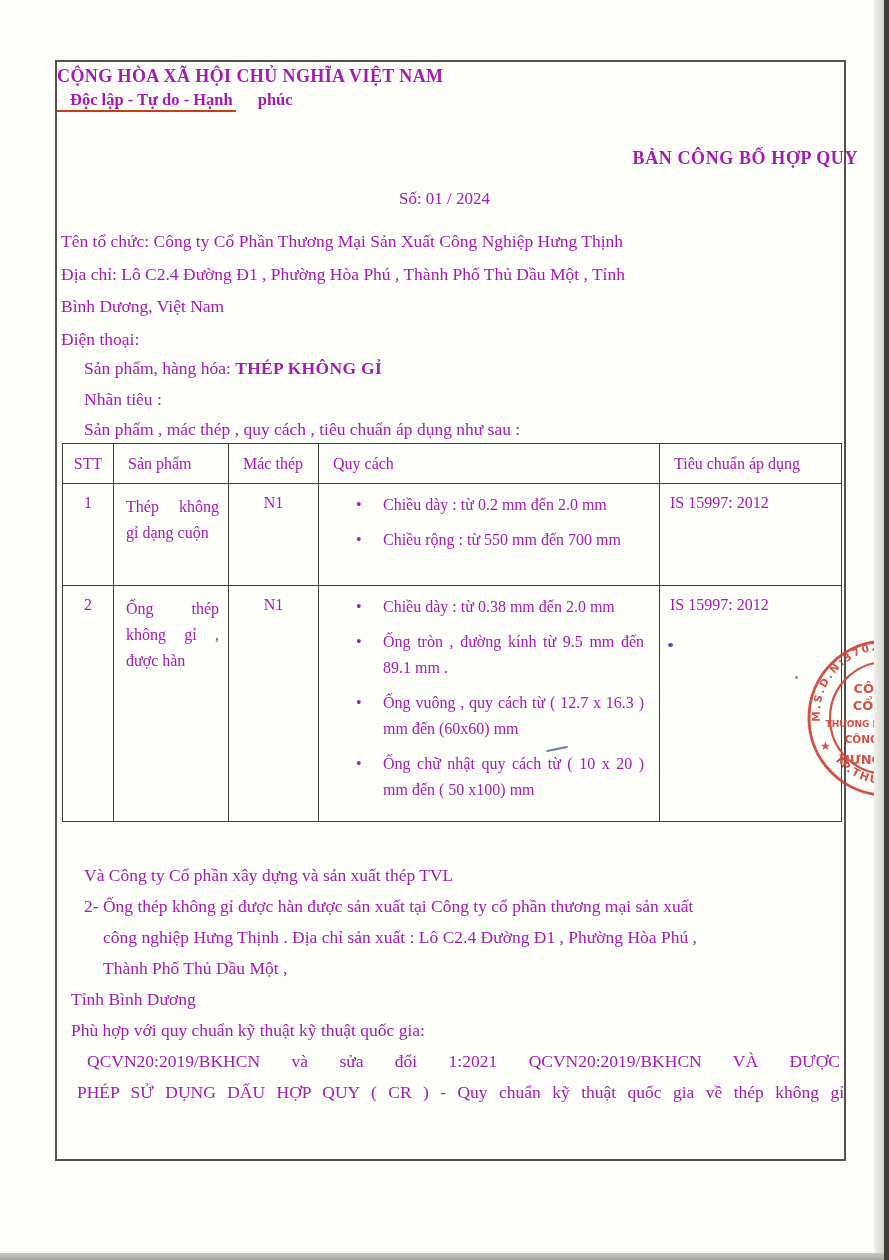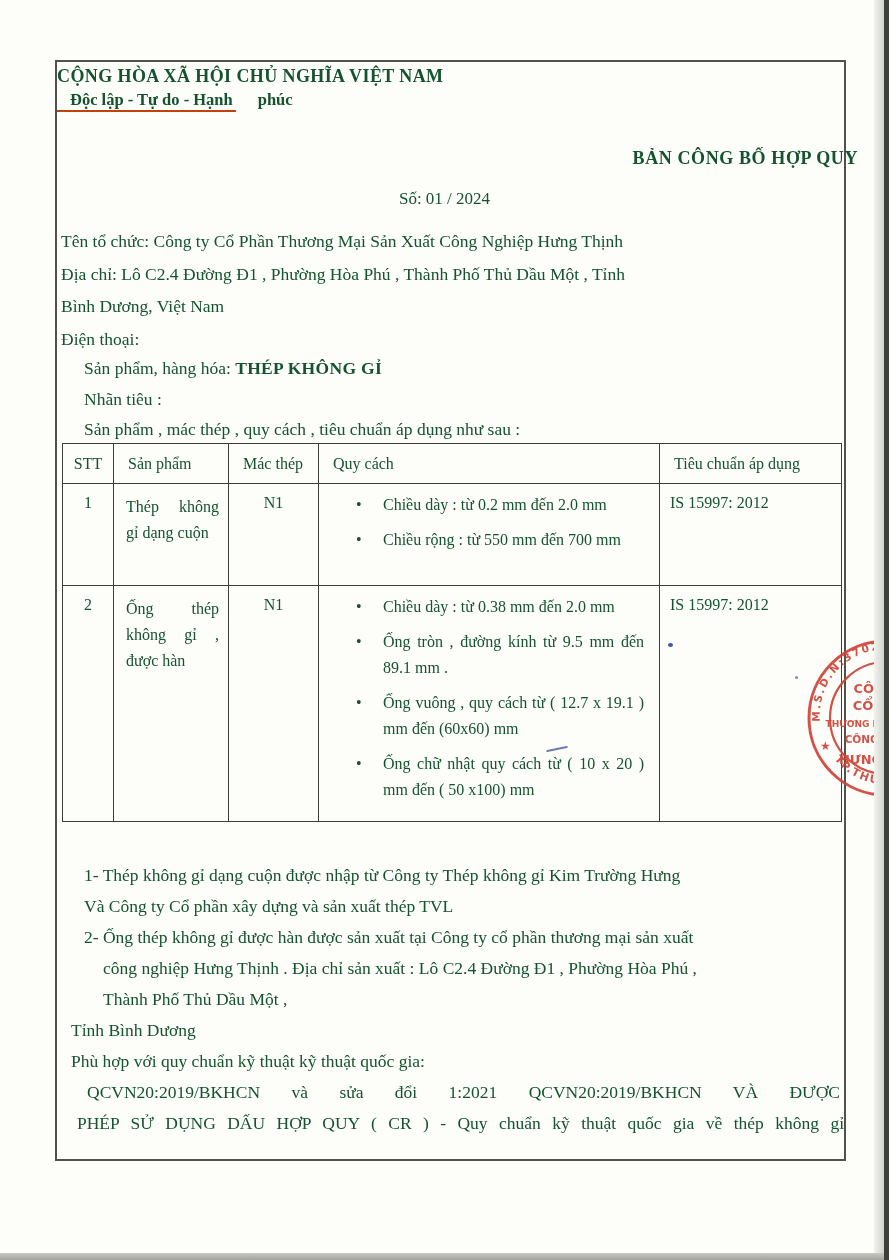--- a/index.html
+++ b/index.html
@@ -1,21 +1,21 @@
 <!DOCTYPE html>
 <html><head>
 <meta charset="utf-8">
 <style>
   * { margin:0; padding:0; box-sizing:border-box; }
   html,body { background:#ffffff; }
   .page {
     position:relative; width:889px; height:1260px;
     background:#fdfdfa; overflow:hidden;
     font-family:"Liberation Serif","DejaVu Serif",serif;
-    color:#14532d;
+    color:#a21caf;
   }
   
   .edge-light { position:absolute; left:874px; top:0; width:10px; height:1260px;
     background:linear-gradient(to right,#f2f2ee,#d3d3cd); z-index:6; }
   .edge-dark  { position:absolute; left:884px; top:0; width:5px; height:1260px;
     background:#3f3f39; z-index:7; }
   .edge-bottom{ position:absolute; left:0; top:1253px; width:889px; height:7px;
     background:linear-gradient(to bottom,#c9c9c3,#a3a39d); z-index:6; }
 
   .frame {
@@ -162,35 +162,34 @@
               <li class="spec">
                 <span class="bullet">•</span>
                 <span class="spec-text">Chiều dày : từ 0.38 mm đến 2.0 mm</span>
               </li>
               <li class="spec">
                 <span class="bullet">•</span>
                 <span class="spec-text">Ống tròn , đường kính từ 9.5 mm đến 89.1 mm .</span>
               </li>
               <li class="spec">
                 <span class="bullet">•</span>
-                <span class="spec-text">Ống vuông , quy cách từ ( 12.7 x 19.1 ) mm đến (60x60) mm</span>
+                <span class="spec-text">Ống vuông , quy cách từ ( 12.7 x 16.3 ) mm đến (60x60) mm</span>
               </li>
               <li class="spec">
                 <span class="bullet">•</span>
                 <span class="spec-text">Ống chữ nhật quy cách từ ( 10 x 20 ) mm đến ( 50 x100) mm</span>
               </li>
             </ul>
           </td>
           <td class="cell-tc">IS 15997: 2012</td>
         </tr>
       </tbody>
     </table>
 
     <div class="notes">
-      <div class="ind-a">1-  Thép không gỉ dạng cuộn được nhập từ Công ty Thép không gỉ Kim Trường Hưng</div>
       <div class="ind-a">Và Công ty Cổ phần xây dựng và sản xuất thép TVL</div>
       <div class="ind-a">2-  Ống thép không gỉ được hàn được sản xuất tại Công ty cổ phần thương mại sản xuất</div>
       <div class="ind-b">công nghiệp Hưng Thịnh . Địa chỉ sản xuất : Lô C2.4 Đường Đ1 , Phường Hòa Phú ,</div>
       <div class="ind-b">Thành Phố Thủ Dầu Một ,</div>
       <div class="ind-c">Tỉnh Bình Dương</div>
       <div class="ind-c">Phù hợp với quy chuẩn kỹ thuật kỹ thuật quốc gia:</div>
       <div class="conf1">QCVN20:2019/BKHCN và sửa đổi 1:2021 QCVN20:2019/BKHCN VÀ ĐƯỢC</div>
       <div class="conf2">PHÉP SỬ DỤNG DẤU HỢP QUY ( CR ) -  Quy chuẩn kỹ thuật quốc gia về thép không gỉ</div>
     </div>
 

